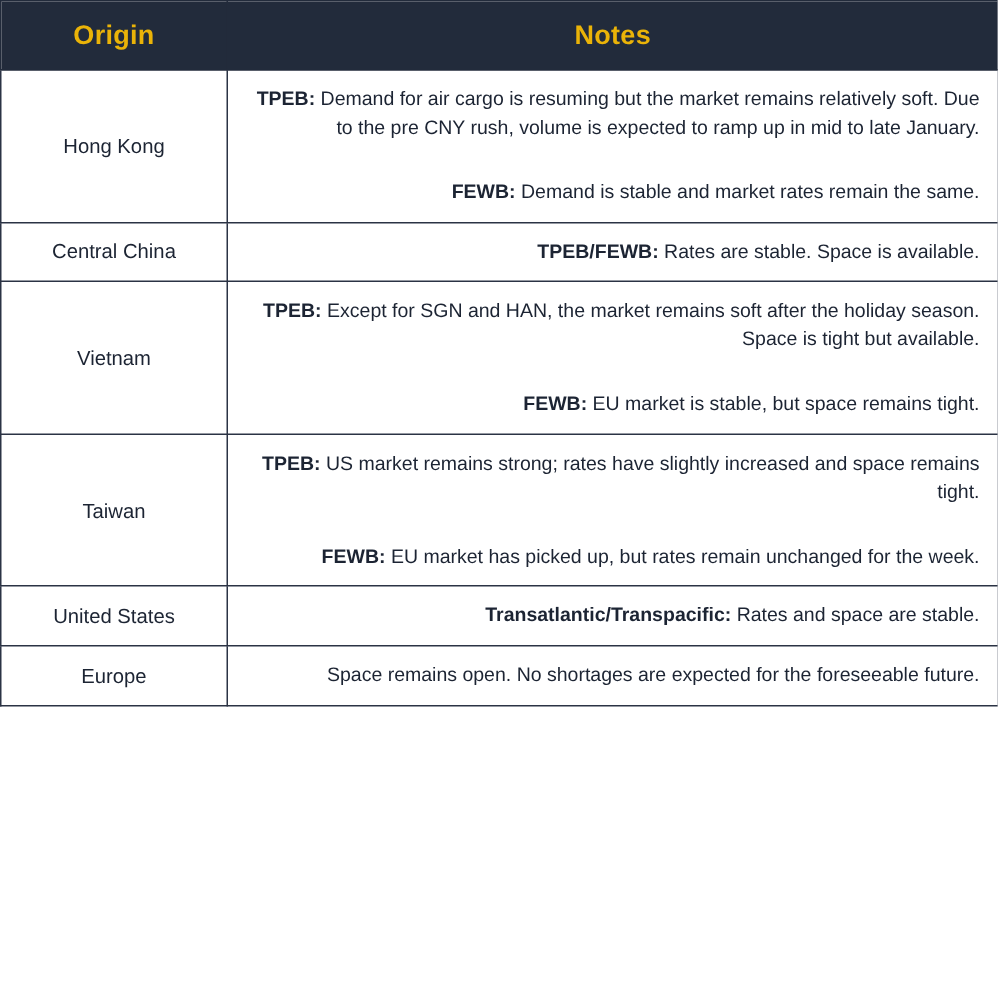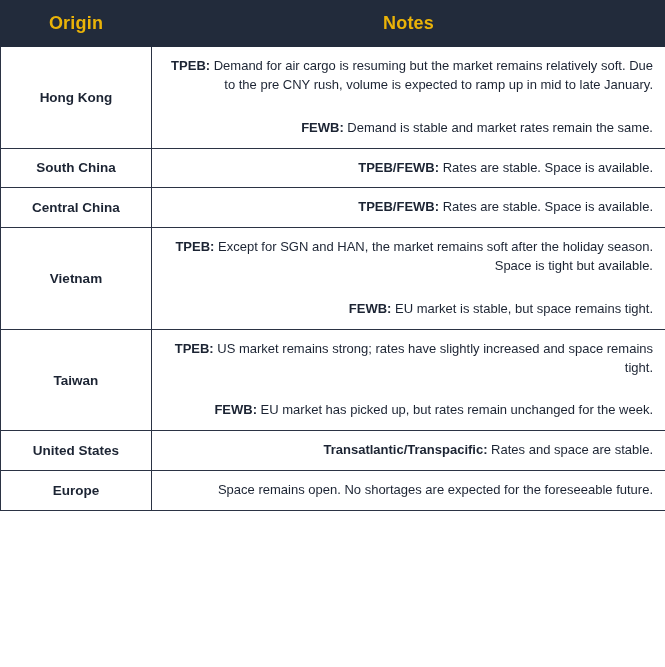--- a/index.html
+++ b/index.html
@@ -34,21 +34,21 @@
     letter-spacing: 0.2px;
   }
 
   tbody td {
     border: 1px solid #2b3344;
     vertical-align: middle;
   }
   td.origin-cell {
     text-align: center;
     font-size: 13.5px;
-    font-weight: bold;
+    font-weight: normal;
     color: #1c2433;
     padding: 8px 6px;
   }
   td.notes-cell {
     padding: 10px 12px 10px 10px;
     font-size: 13px;
     line-height: 1.45;
     color: #1c2433;
     text-align: right;
   }
@@ -82,26 +82,20 @@
   <tbody>
 
   <tr>
         <td class="origin-cell">Hong Kong</td>
         <td class="notes-cell">
           <p class="note-para"><span class="note-label">TPEB:</span><span class="note-text"> Demand for air cargo is resuming but the market remains relatively soft. Due to the pre CNY rush, volume is expected to ramp up in mid to late January.</span></p>
           <p class="note-para"><span class="note-label">FEWB:</span><span class="note-text"> Demand is stable and market rates remain the same.</span></p>
         </td>
       </tr>
       <tr>
-        <td class="origin-cell">South China</td>
-        <td class="notes-cell">
-          <p class="note-para"><span class="note-label">TPEB/FEWB:</span><span class="note-text"> Rates are stable. Space is available.</span></p>
-        </td>
-      </tr>
-      <tr>
         <td class="origin-cell">Central China</td>
         <td class="notes-cell">
           <p class="note-para"><span class="note-label">TPEB/FEWB:</span><span class="note-text"> Rates are stable. Space is available.</span></p>
         </td>
       </tr>
       <tr>
         <td class="origin-cell">Vietnam</td>
         <td class="notes-cell">
           <p class="note-para"><span class="note-label">TPEB:</span><span class="note-text"> Except for SGN and HAN, the market remains soft after the holiday season. Space is tight but available.</span></p>
           <p class="note-para"><span class="note-label">FEWB:</span><span class="note-text"> EU market is stable, but space remains tight.</span></p>

